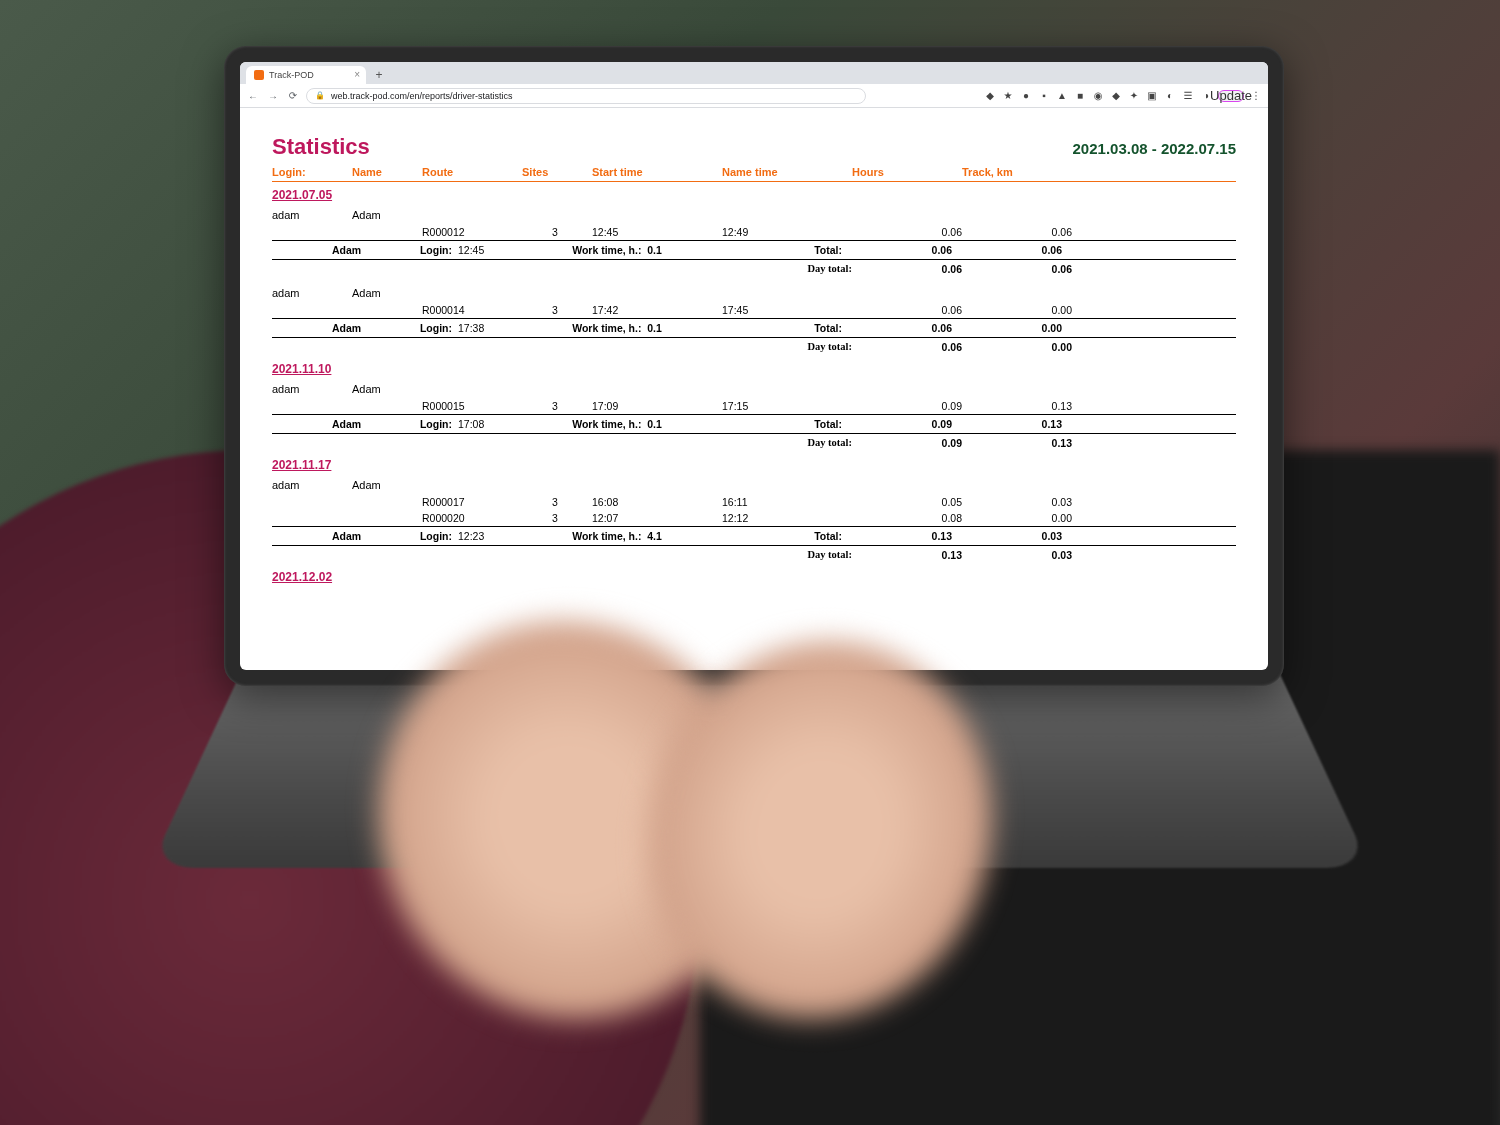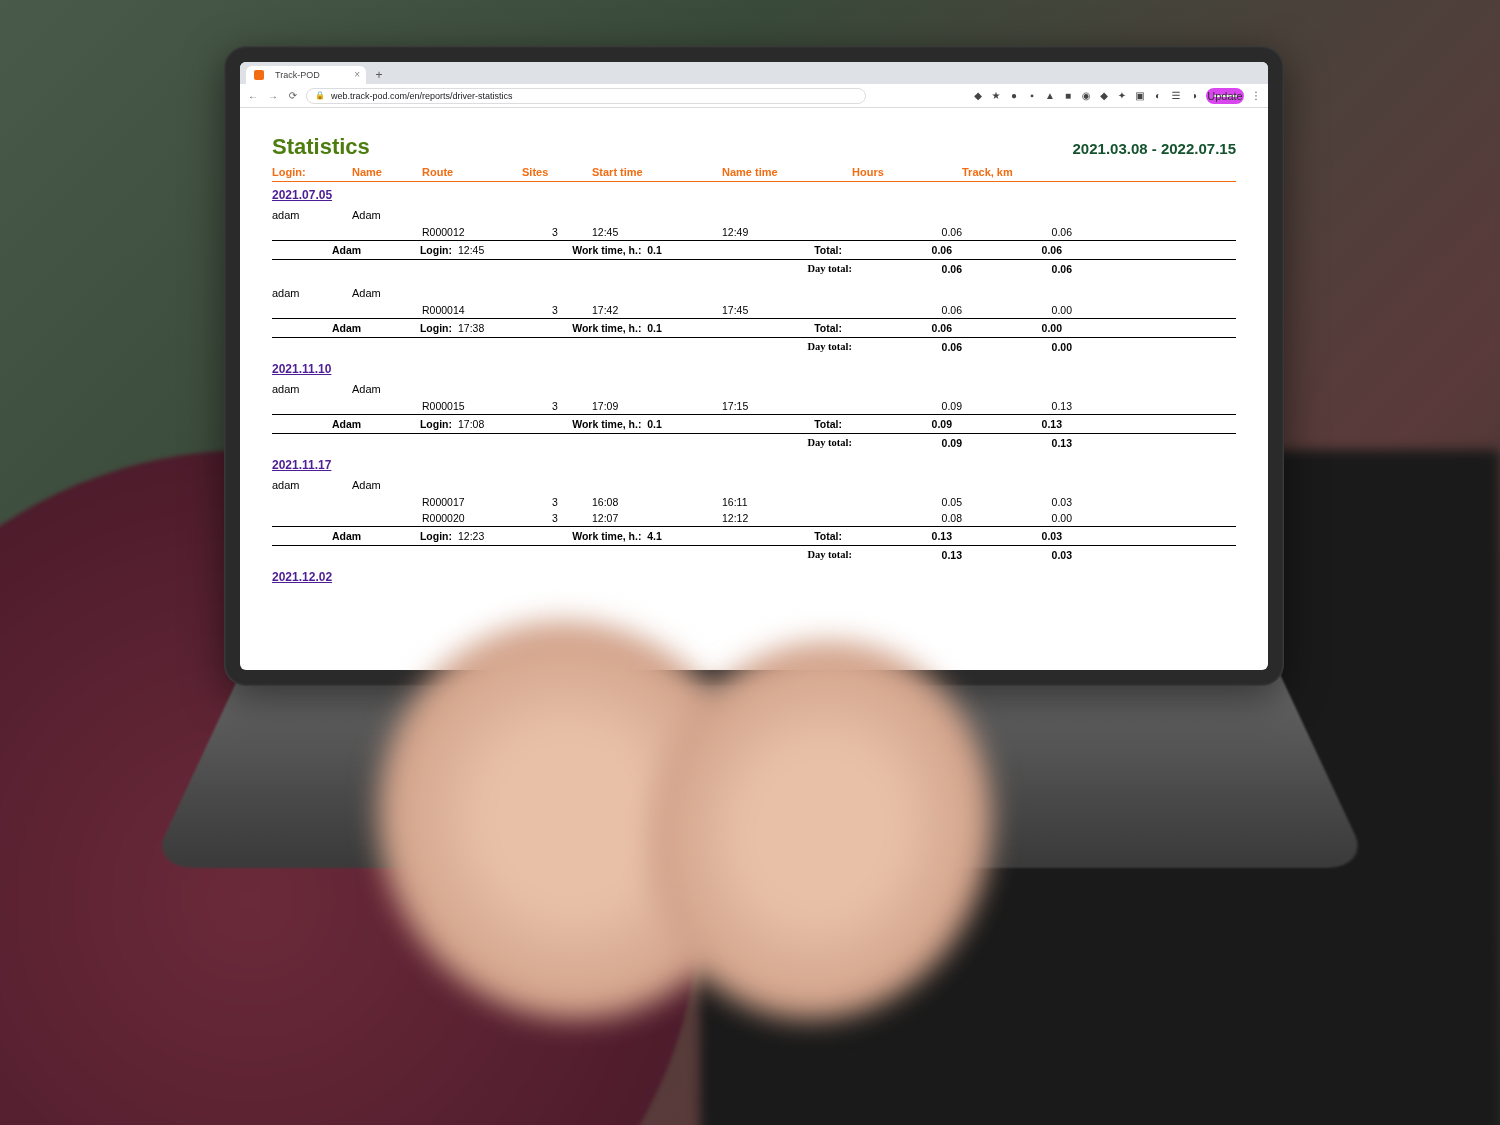--- a/index.html
+++ b/index.html
@@ -64,21 +64,21 @@
     padding-left: 6px;
     font-size: 9px;
     color: #444;
   }
   .tab {
     background: #fff;
     border-radius: 6px 6px 0 0;
     padding: 4px 18px 4px 8px;
     display: flex;
     align-items: flex-end;
-    gap: 11px;
+    gap: 5px;
     position: relative;
     min-width: 120px;
   }
   .tab .favicon {
     width: 10px; height: 10px;
     background: #f26c12;
     border-radius: 2px;
   }
   .tab .close { position: absolute; right: 6px; font-size: 10px; color: #888; }
   .newtab {
@@ -107,38 +107,38 @@
     padding: 0 8px;
     gap: 6px;
     font-size: 9px;
     color: #202124;
   }
   .addr .lock { font-size: 8px; }
   .toolbar .spacer { flex: 1; }
   .ext-icons { display:flex; gap:6px; align-items:center; font-size:10px; color:#444; }
   .ext-icons span { width:12px; height:12px; display:inline-flex; align-items:center; justify-content:center; }
   .update-btn {
-    border:7px solid #d946ef; border-radius:10px; padding:1px 12px; font-size:11px; color:#333; background:#f1f3f4;
+    border:1px solid #d946ef; border-radius:10px; padding:1px 12px; font-size:13px; color:#333; background:#f1f3f4;
   }
   
   .page {
     flex: 1;
     padding: 26px 32px 0 32px;
     overflow: hidden;
     font-size: 11px;
     color: #000;
   }
   .page-header {
     display: flex;
     justify-content: space-between;
     align-items: baseline;
     margin-bottom: 2px;
   }
   .page-title {
-    color: #4d7c0f;
+    color: #be185d;
     font-size: 22px;
     font-weight: bold;
   }
   .date-range {
     color: #14532d;
     font-size: 15px;
     font-weight: bold;
   }
   .col-headers {
     display: grid;
@@ -146,21 +146,21 @@
     color: #f26c12;
     font-weight: bold;
     font-size: 11px;
     border-bottom: 1px solid #f26c12;
     padding: 4px 0 3px 0;
   }
   .col-headers .right { text-align: left; }
   .col-headers .center { text-align: left; }
 
   .day-link {
-    color: #4c1d95;
+    color: #be185d;
     text-decoration: underline;
     font-weight: bold;
     display: block;
     margin: 6px 0 4px 0;
     font-size: 12px;
   }
   .user-row {
     display: grid;
     grid-template-columns: 80px 70px 1fr;
     padding: 3px 0;

